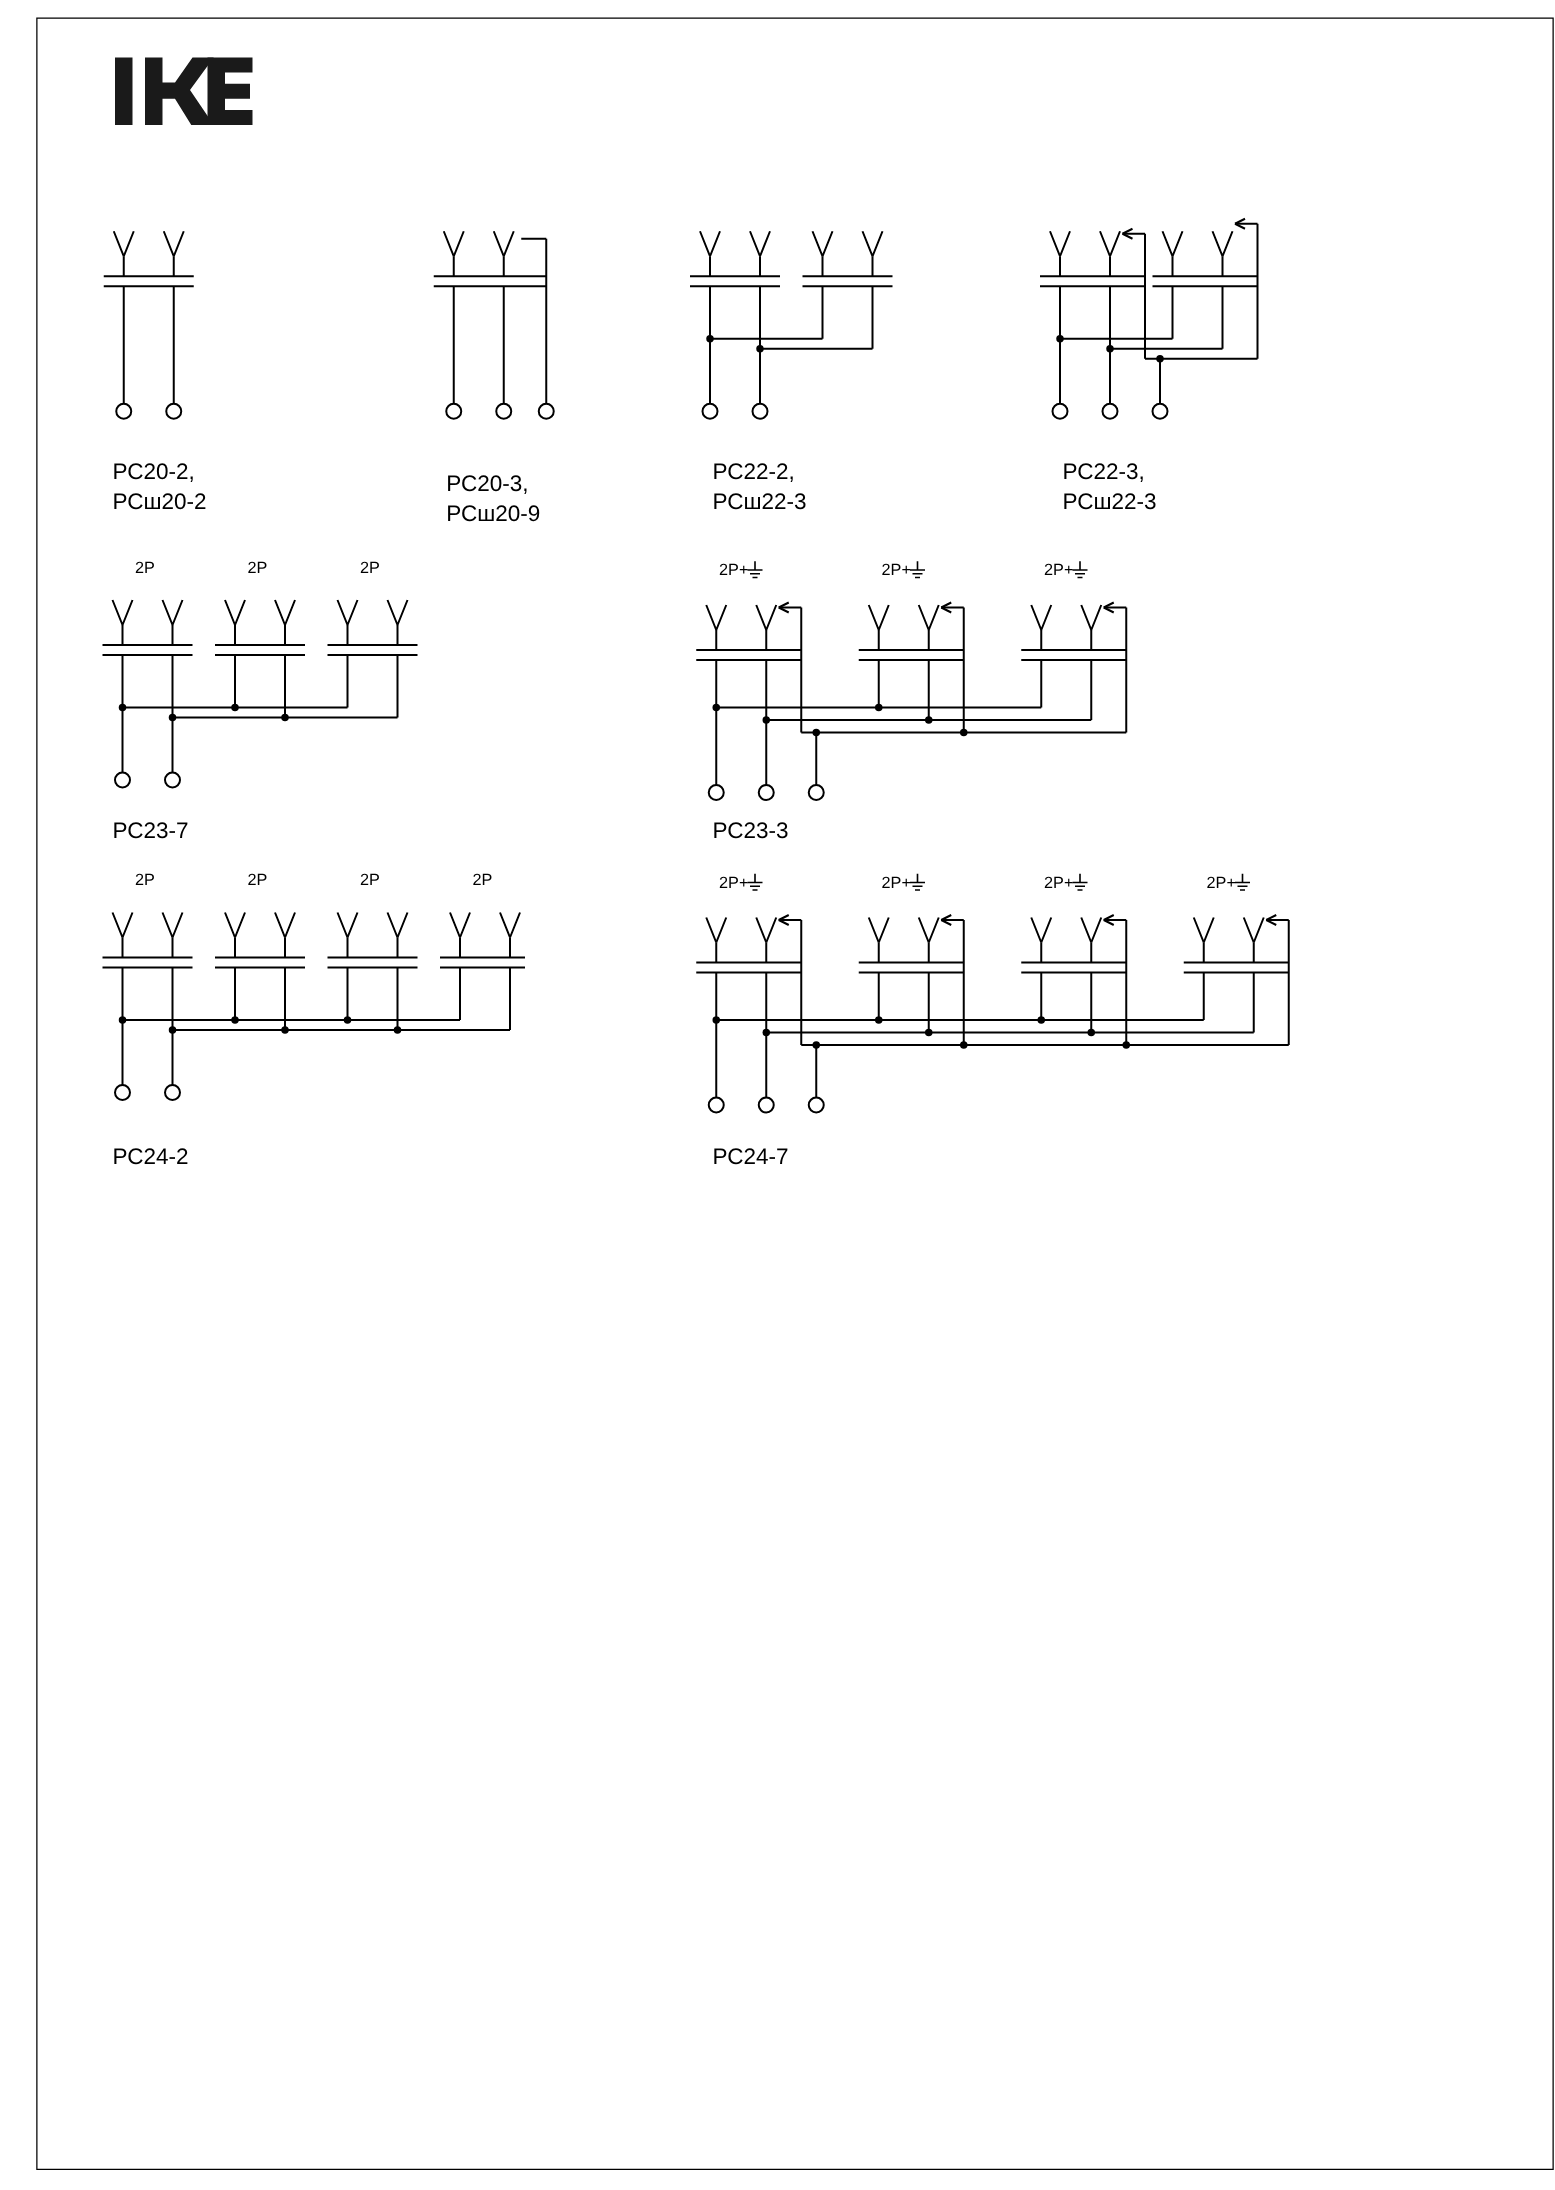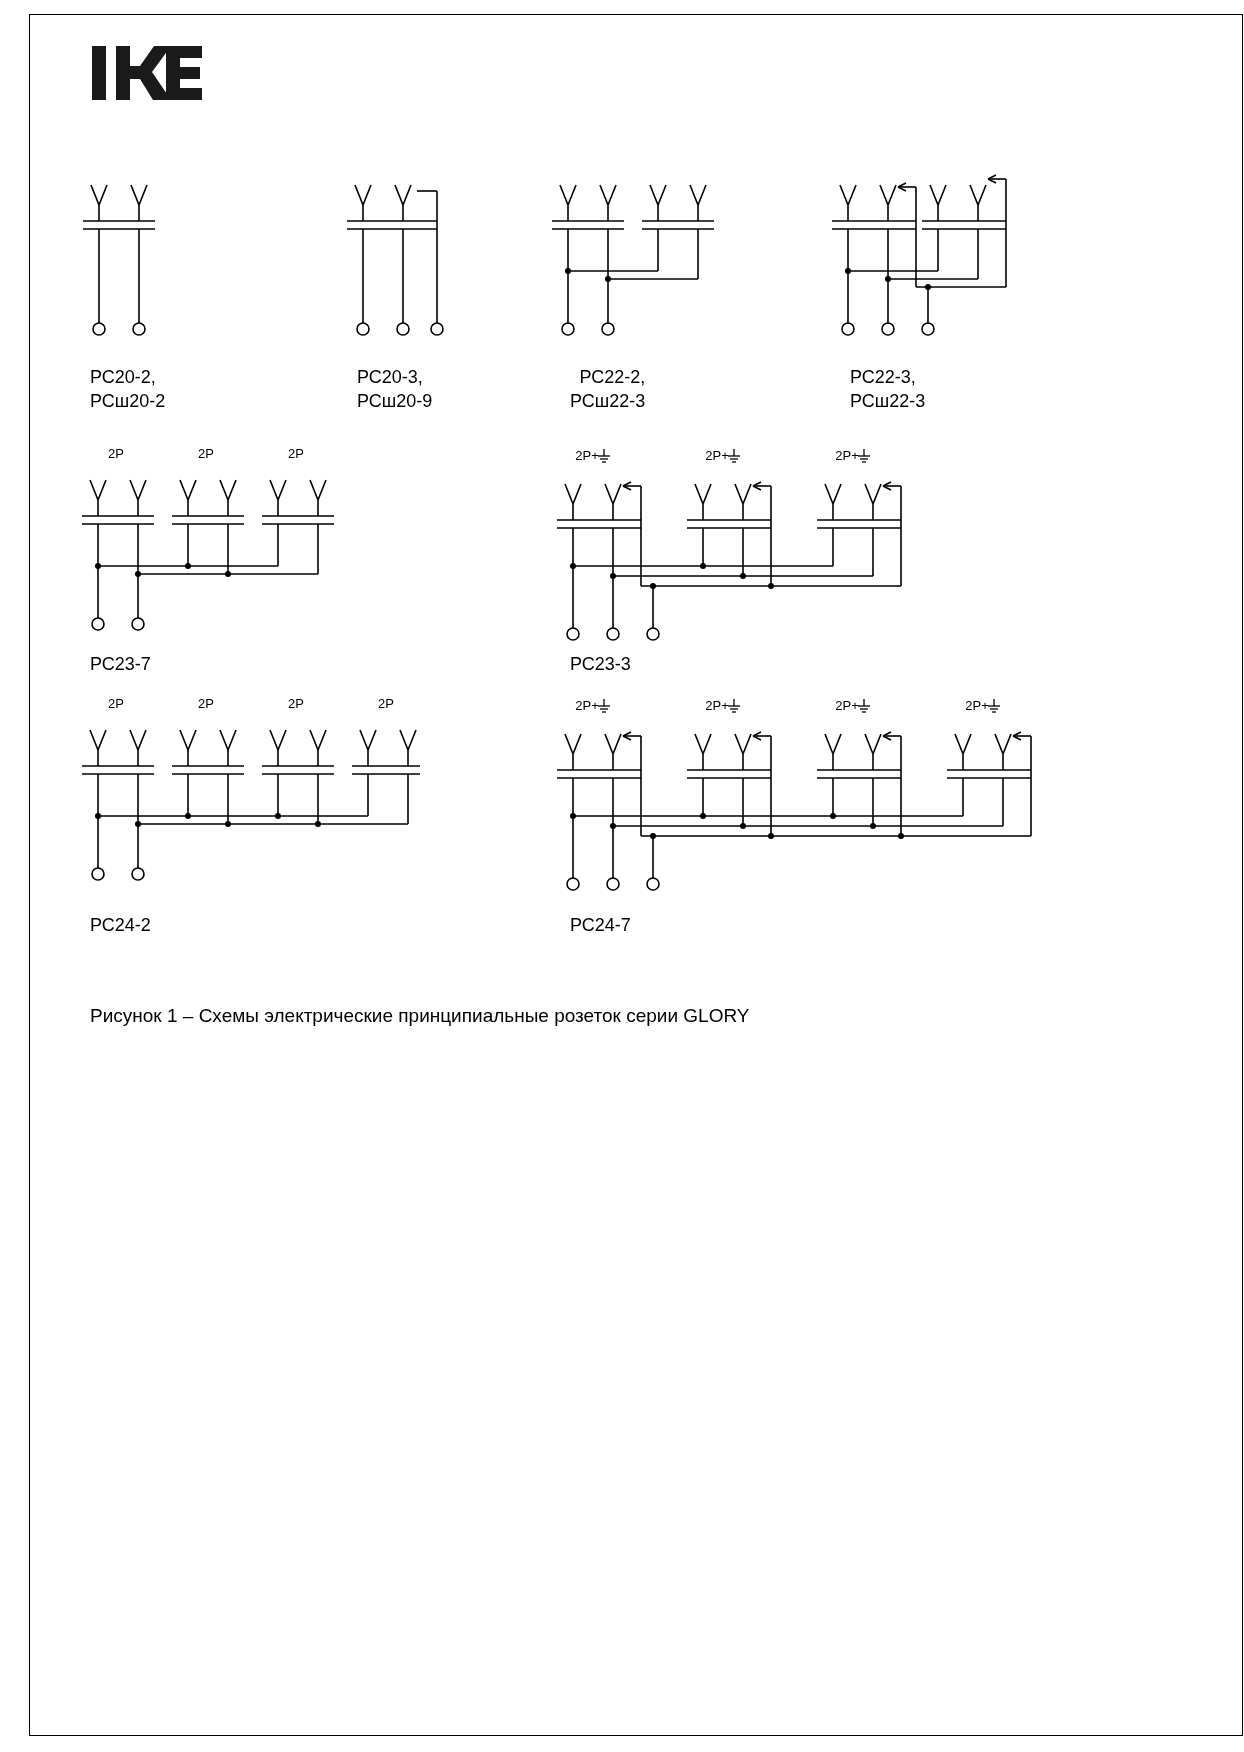--- a/index.html
+++ b/index.html
@@ -94,21 +94,21 @@
       <line x1="2" y1="54" x2="92" y2="54"></line>
       <line x1="18" y1="54" x2="18" y2="148"></line>
       <line x1="58" y1="54" x2="58" y2="148"></line>
       <line x1="92" y1="16" x2="92" y2="148"></line>
       <line x1="72" y1="16" x2="92" y2="16"></line>
       <circle cx="18" cy="154" r="6"></circle>
       <circle cx="58" cy="154" r="6"></circle>
       <circle cx="92" cy="154" r="6"></circle>
     </g>
   </svg>
-  <div class="caption" style="left:342px; top:365px;"><span>РС20-3,</span><br><span>РСш20-9</span></div>
+  <div class="caption" style="left:342px; top:375px;"><span>РС20-3,</span><br><span>РСш20-9</span></div>
 
   <svg class="diagram-svg" style="left:535px; top:175px;" width="180" height="180" viewBox="0 0 180 180">
     <g stroke="#000" stroke-width="1.6" fill="none">
       <path d="M10 10 L18 30 M26 10 L18 30"></path>
       <path d="M50 10 L58 30 M66 10 L58 30"></path>
       <line x1="18" y1="30" x2="18" y2="46"></line>
       <line x1="58" y1="30" x2="58" y2="46"></line>
       <line x1="2" y1="46" x2="74" y2="46"></line>
       <line x1="2" y1="54" x2="74" y2="54"></line>
       <path d="M100 10 L108 30 M116 10 L108 30"></path>
@@ -126,21 +126,21 @@
       <line x1="18" y1="96" x2="18" y2="148"></line>
       <line x1="58" y1="104" x2="58" y2="148"></line>
       <circle cx="18" cy="154" r="6"></circle>
       <circle cx="58" cy="154" r="6"></circle>
     </g>
     <g fill="#000">
       <circle cx="18" cy="96" r="3"></circle>
       <circle cx="58" cy="104" r="3"></circle>
     </g>
   </svg>
-  <div class="caption" style="left:555px; top:365px;text-align:right;"><span>РС22-2,</span><br><span>РСш22-3</span></div>
+  <div class="caption" style="left:555px; top:365px;"><span>РС22-2,</span><br><span>РСш22-3</span></div>
 
   <svg class="diagram-svg" style="left:815px; top:155px;" width="220" height="200" viewBox="0 0 220 200">
     <g stroke="#000" stroke-width="1.6" fill="none">
       <path d="M10 30 L18 50 M26 30 L18 50"></path>
       <path d="M50 30 L58 50 M66 30 L58 50"></path>
       <line x1="18" y1="50" x2="18" y2="66"></line>
       <line x1="58" y1="50" x2="58" y2="66"></line>
       <line x1="2" y1="66" x2="86" y2="66"></line>
       <line x1="2" y1="74" x2="86" y2="74"></line>
       <path d="M100 30 L108 50 M116 30 L108 50"></path>
@@ -466,14 +466,13 @@
       <circle cx="58" cy="136" r="3"></circle>
       <circle cx="188" cy="136" r="3"></circle>
       <circle cx="318" cy="136" r="3"></circle>
       <circle cx="98" cy="146" r="3"></circle>
       <circle cx="216" cy="146" r="3"></circle>
       <circle cx="346" cy="146" r="3"></circle>
     </g>
   </svg>
   <div class="caption" style="left:555px; top:913px;"><span>РС24-7</span></div>
 
-  <div id="figure-caption">Рисунок 1 – Схемы электрические принципиальные розеток серии GLORY</div>
 </div>
 
 </body></html>

